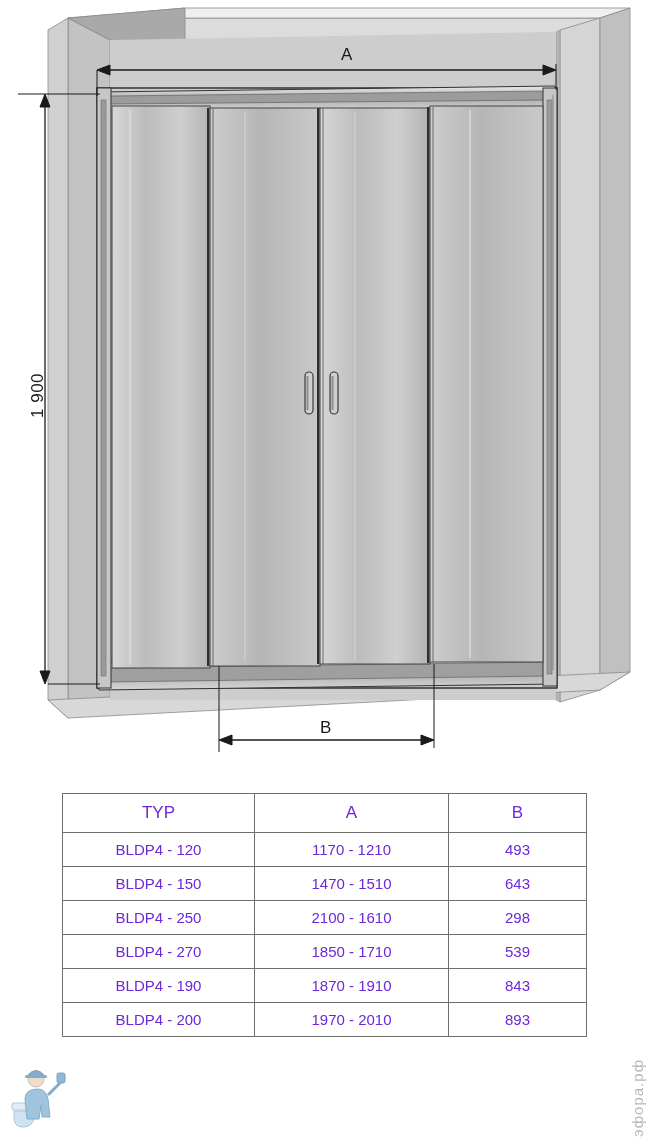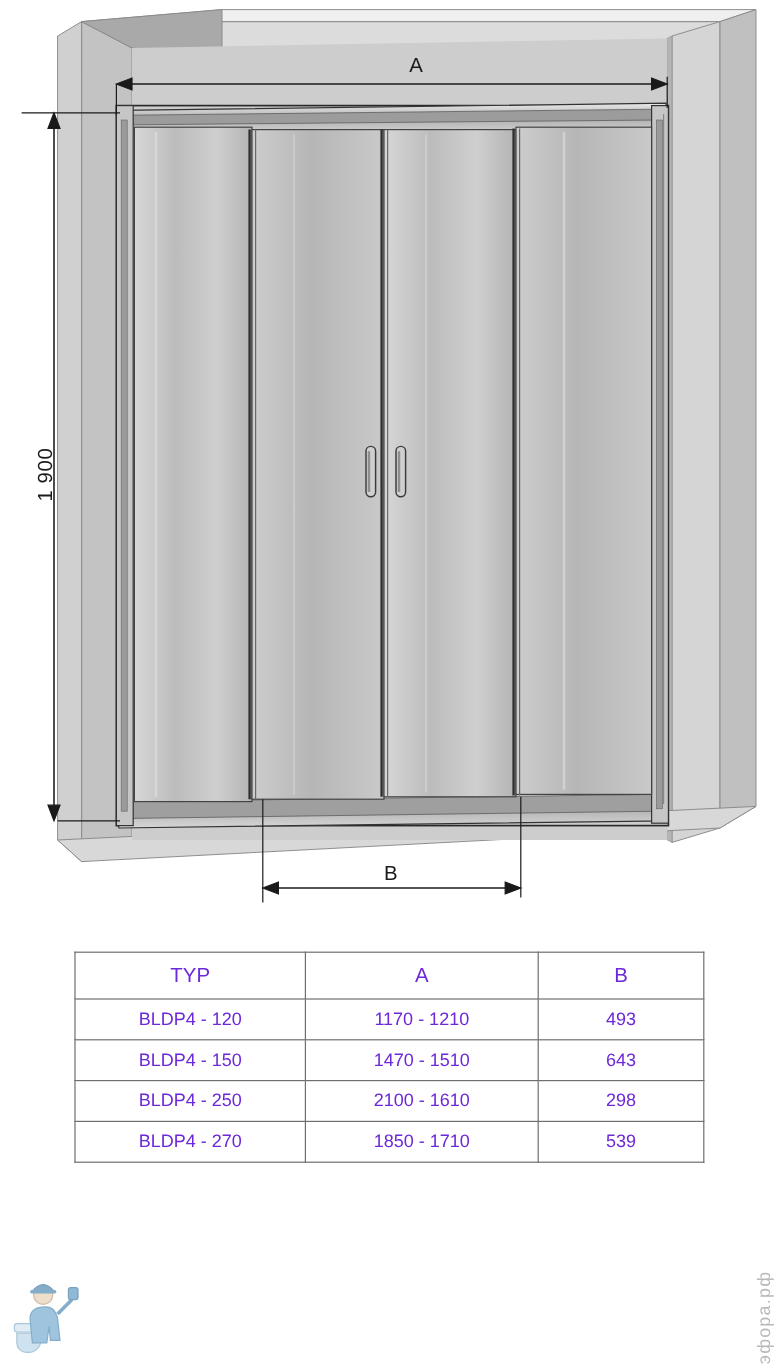--- a/index.html
+++ b/index.html
@@ -259,20 +259,30 @@
         <tr>
           <td>BLDP4 - 250</td>
           <td>2100 - 1610</td>
           <td>298</td>
         </tr>
         <tr>
           <td>BLDP4 - 270</td>
           <td>1850 - 1710</td>
           <td>539</td>
         </tr>
+        <tr>
+          <td>BLDP4 - 190</td>
+          <td>1870 - 1910</td>
+          <td>843</td>
+        </tr>
+        <tr>
+          <td>BLDP4 - 200</td>
+          <td>1970 - 2010</td>
+          <td>893</td>
+        </tr>
       </tbody>
     </table>
   </div>
 
   <div class="watermark">
     <svg width="60" height="78" viewBox="0 0 60 78" xmlns="http://www.w3.org/2000/svg">
 
       <path d="M6 52 h20 v6 a10 10 0 0 1 -10 10 h-2 a8 8 0 0 1 -8 -8 z" fill="#bfd9ea" stroke="#8fb5cd" stroke-width="1"></path>
       <rect x="4" y="44" width="24" height="7" rx="2" fill="#d6e7f2" stroke="#8fb5cd" stroke-width="1"></rect>
 

